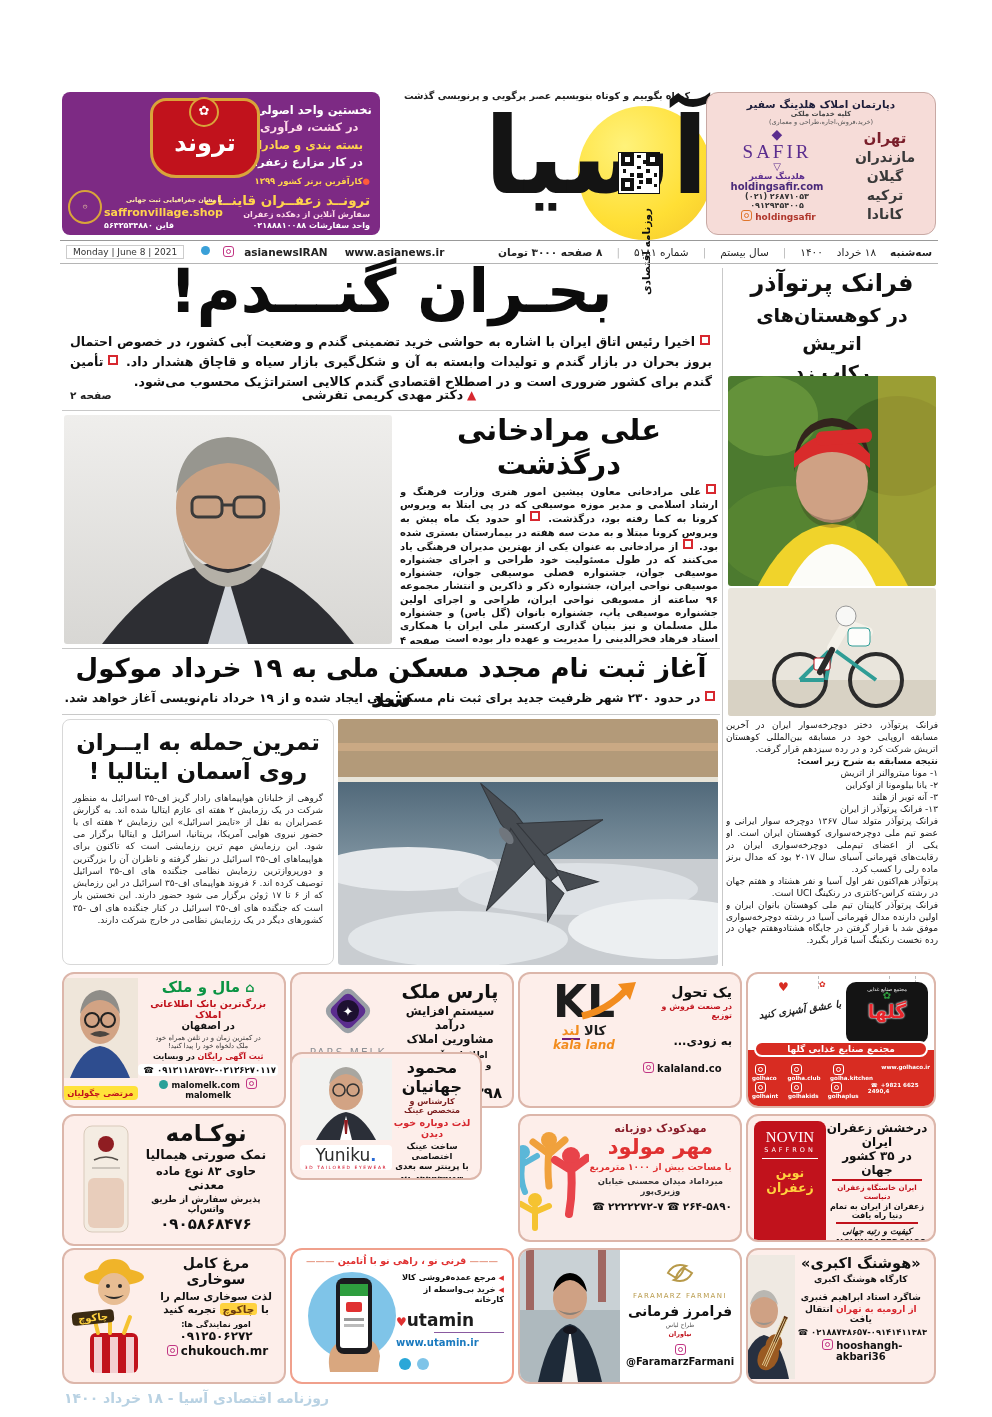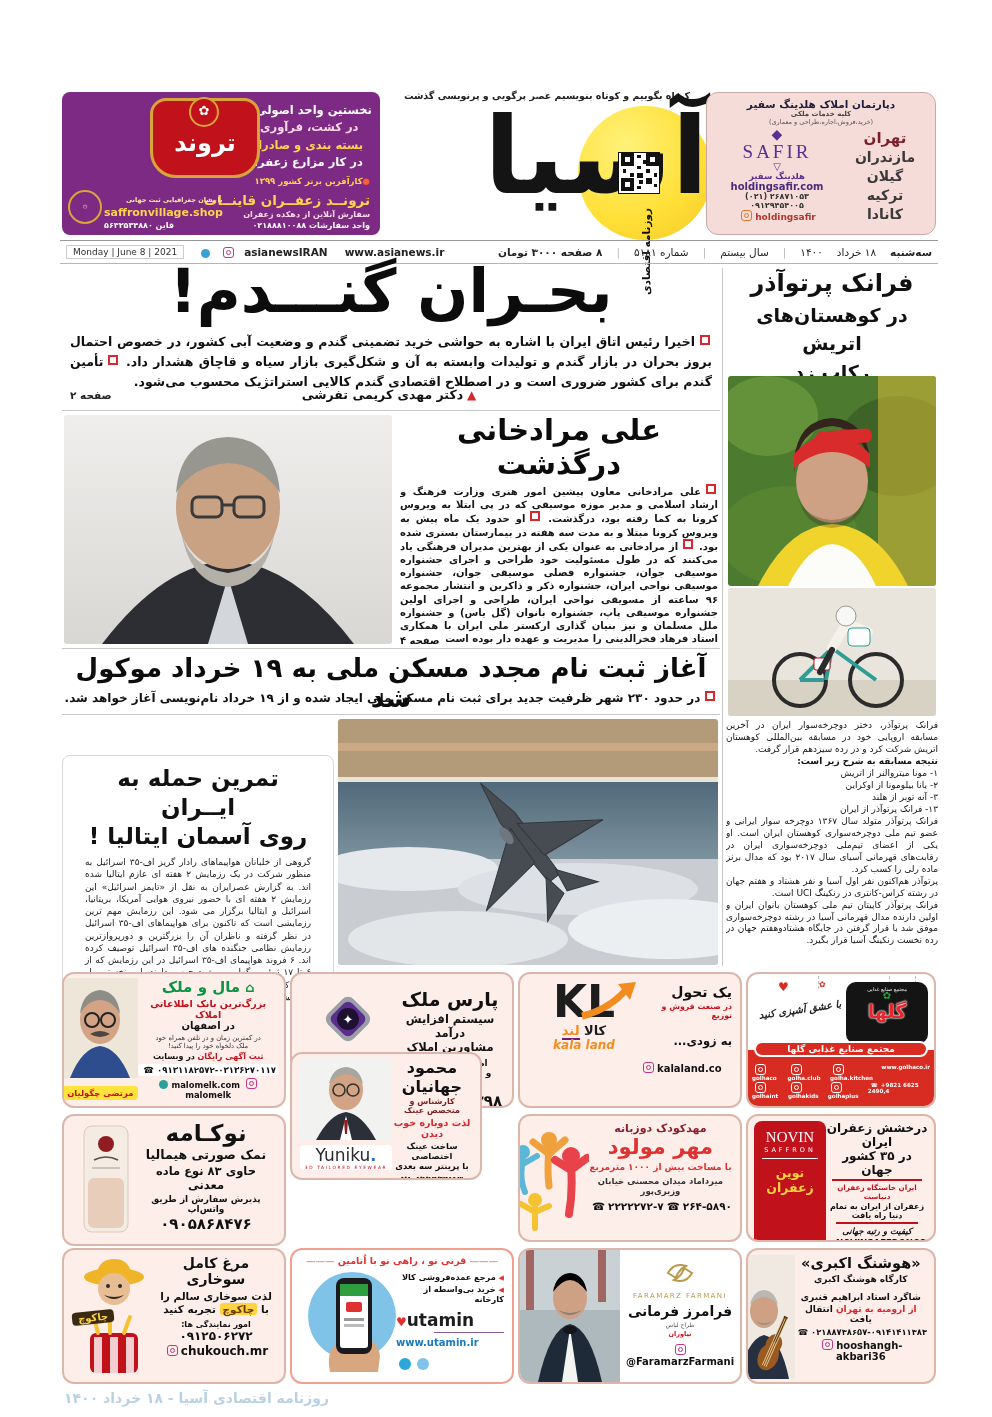--- a/index.html
+++ b/index.html
@@ -115,21 +115,21 @@
     <span class="b">سه‌شنبه</span>
     <span>۱۸ خرداد</span>
     <span>۱۴۰۰</span>
     <span style="color:#bbb">|</span>
     <span>سال بیستم</span>
     <span style="color:#bbb">|</span>
     <span>شماره ۵۱۸۱</span>
     <span style="color:#bbb">|</span>
     <span class="b">۸ صفحه ۳۰۰۰ تومان</span>
     <span style="margin-right:auto"></span>
-    <span class="ltr" style="display:flex;align-items:flex-end;gap:7px">
+    <span class="ltr" style="display:flex;align-items:flex-start;gap:7px">
       <span class="dot" style="background:#3aa0d8"></span>
       <span class="ig" style="color:#c13584"></span>
       <span class="b">asianewsIRAN</span>
       <span class="x" style="margin-left:10px">www.asianews.ir</span>
     </span>
     <span class="ltr" style="border:1px solid #ccc;padding:1px 6px;font-size:9px;color:#333">Monday | June 8 | 2021</span>
   </div>
 
   <div class="vrule" style="left:722px;top:268px;height:698px"></div>
 
@@ -177,21 +177,21 @@
     <div class="abs b" style="left:0;bottom:0;font-size:10px;background:#fff;padding-right:6px">صفحه ۴</div>
   </div>
   <div class="rule" style="left:62px;top:648px;width:658px"></div>
 
   <div class="abs c x" style="left:62px;top:653px;width:658px;font-size:26px;color:#0c0c0c">آغاز ثبت نام مجدد مسکن ملی به ۱۹ خرداد موکول شد</div>
   <div class="abs c b" style="left:62px;top:691px;width:658px;font-size:12px;color:#111">
     <span class="sq"></span><span>در حدود ۲۳۰ شهر ظرفیت جدید برای ثبت نام مسکن ملی ایجاد شده و از ۱۹ خرداد نام‌نویسی آغاز خواهد شد.</span>
   </div>
   <div class="rule" style="left:62px;top:714px;width:658px"></div>
 
-  <div class="abs" style="left:62px;top:755px;width:272px;height:246px;border:1px solid #d8d8d8;border-radius:8px;box-sizing:border-box;padding:8px 22px">
+  <div class="abs" style="left:62px;top:719px;width:272px;height:246px;border:1px solid #d8d8d8;border-radius:8px;box-sizing:border-box;padding:8px 10px">
     <div class="c x" style="font-size:23px;line-height:1.25">تمرین حمله به ایــران</div>
     <div class="c x" style="font-size:23px;line-height:1.25">روی آسمان ایتالیا !</div>
     <div class="justify" style="font-size:9px;line-height:1.36;margin-top:6px;color:#222">
       <span>گروهی از خلبانان هواپیماهای رادار گریز اف-۳۵ اسرائیل به منظور شرکت در یک رزمایش ۲ هفته ای عازم ایتالیا شده اند.</span>
       <span>به گزارش عصرایران به نقل از «تایمز اسرائیل» این رزمایش ۲ هفته ای با حضور نیروی هوایی آمریکا، بریتانیا، اسرائیل و ایتالیا برگزار می شود.</span>
       <span>این رزمایش مهم ترین رزمایشی است که تاکنون برای هواپیماهای اف-۳۵ اسرائیل در نظر گرفته و ناظران آن را بزرگترین و دورپروازترین رزمایش نظامی جنگنده های اف-۳۵ اسرائیل توصیف کرده اند.</span>
       <span>۶ فروند هواپیمای اف-۳۵ اسرائیل در این رزمایش که از ۶ تا ۱۷ ژوئن برگزار می شود حضور دارند. این نخستین بار است که جنگنده های اف-۳۵ اسرائیل در کنار جنگنده های اف -۳۵ کشورهای دیگر در یک رزمایش نظامی در خارج شرکت دارند.</span>
     </div>
   </div>
   <div class="photo" style="left:338px;top:719px;width:380px;height:246px">
@@ -290,21 +290,21 @@
           <circle cx="30" cy="42" r="7" fill="none" stroke="#222" stroke-width="2"></circle>
             <circle cx="46" cy="42" r="7" fill="none" stroke="#222" stroke-width="2"></circle>
           <path d="M28 56 Q38 50 48 56 Q38 62 28 56Z" fill="#4a4540"></path>
         </svg>
         <div class="c x" style="position:absolute;bottom:2px;left:0;right:0;background:#ffe23a;color:#c1121c;font-size:8.4px;border-radius:4px;padding:2px 0">مرتضی چگولیان</div>
       </div>
     </div>
   </div>
 
   <div class="card" style="left:290px;top:972px;width:224px;height:136px">
-    <div class="half" style="grid-template-columns:1fr 96px;padding:14px 8px;box-sizing:border-box">
+    <div class="half" style="grid-template-columns:1fr 96px;padding:6px 8px;box-sizing:border-box">
       <div class="c">
         <div class="x" style="font-size:19px">پارس ملک</div>
         <div class="x" style="font-size:11.5px;margin-top:2px">سیستم افزایش درآمد</div>
         <div class="x" style="font-size:11.5px">مشاورین املاک</div>
         <div class="b" style="font-size:9px;margin-top:4px">اطلاعات، آموزش</div>
         <div class="b" style="font-size:9px">و معرفی خریداران ملکی</div>
         <div class="x ltr" style="font-size:15px;margin-top:4px"><span class="tel">☎</span><span>۰۲۱-۷۹۳۹۸</span></div>
       </div>
       <div class="c ltr">
         <svg width="62" height="62" viewBox="0 0 62 62">

